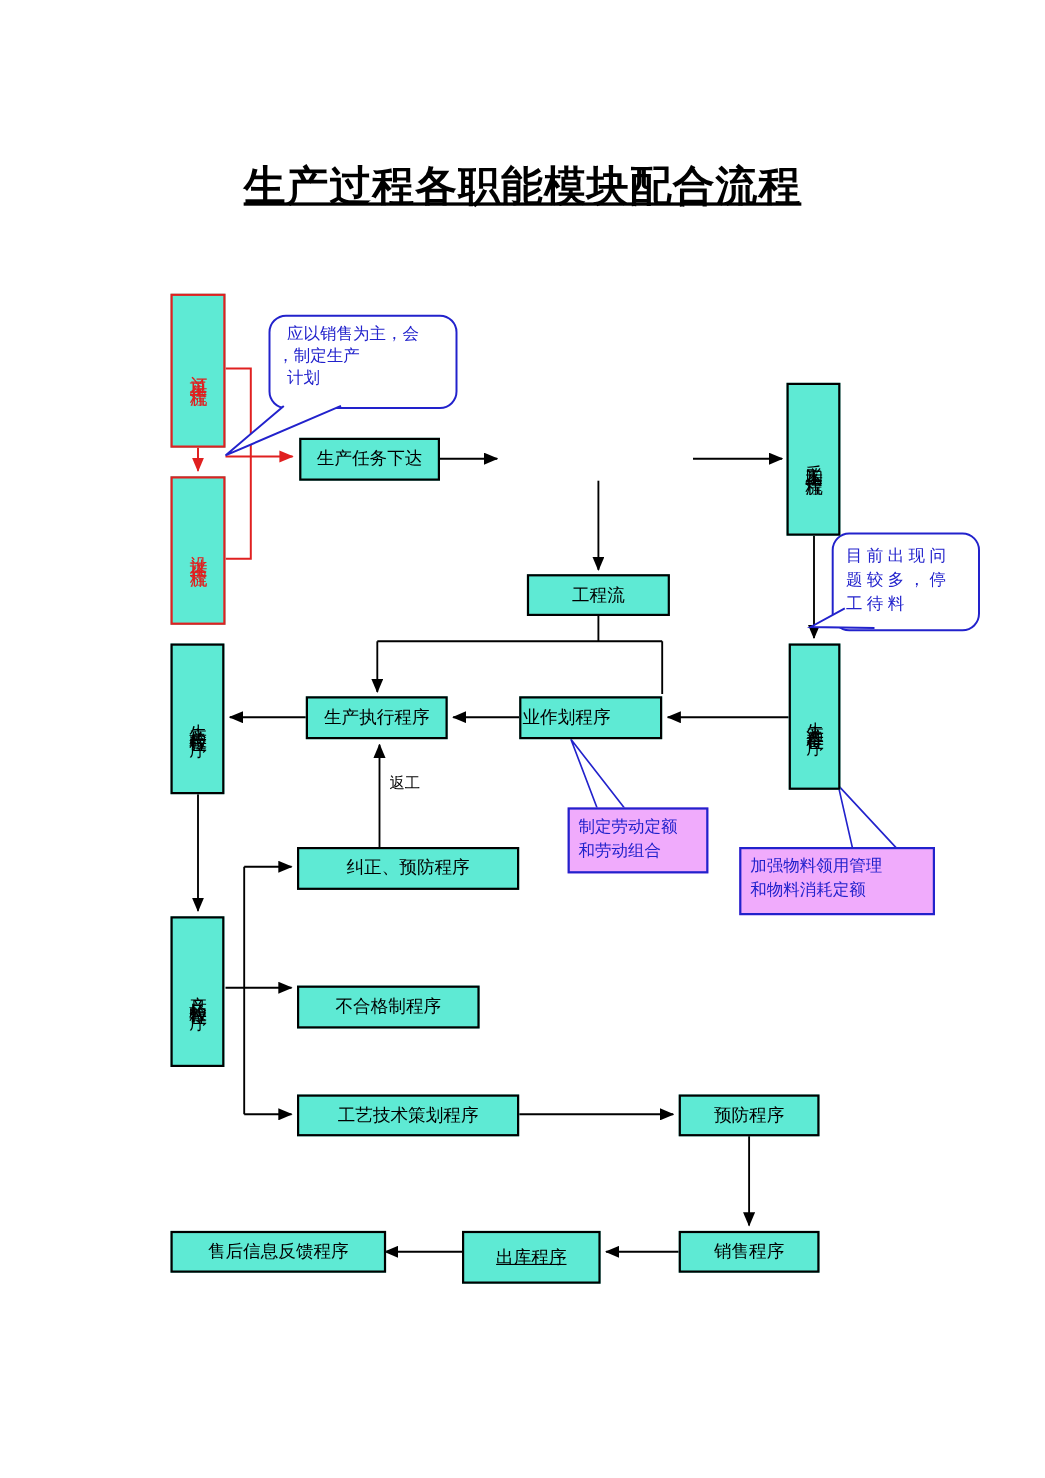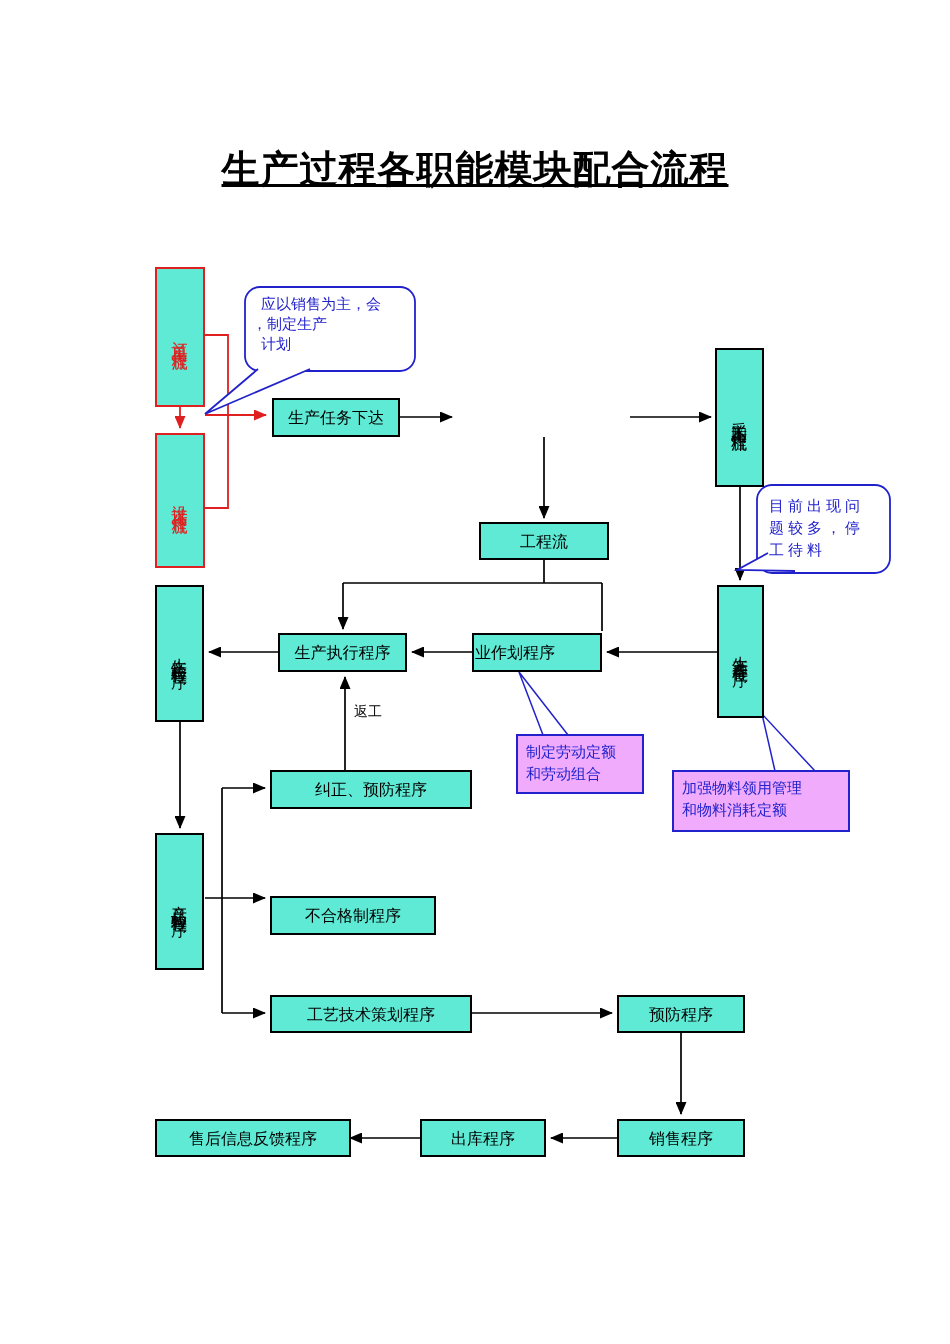--- a/index.html
+++ b/index.html
@@ -133,21 +133,21 @@
   <div class="node" style="left:270px;top:995px;width:202px;height:38px;">
     <span>工艺技术策划程序</span>
   </div>
   <div class="node" style="left:617px;top:995px;width:128px;height:38px;">
     <span>预防程序</span>
   </div>
 
   <div class="node" style="left:617px;top:1119px;width:128px;height:38px;">
     <span>销售程序</span>
   </div>
-  <div class="node" style="left:420px;top:1119px;width:126px;height:38px;">
+  <div class="node" style="left:420px;top:1119px;width:126px;height:48px;text-decoration:underline;">
     <span>出库程序</span>
   </div>
   <div class="node" style="left:155px;top:1119px;width:196px;height:38px;">
     <span>售后信息反馈程序</span>
   </div>
 
   <div class="bubble-text b2" style="left:769px;top:495px;width:115px;">
     <span class="ln">目前出现问</span>
     <span class="ln">题较多，停</span>
     <span class="ln">工待料</span>

